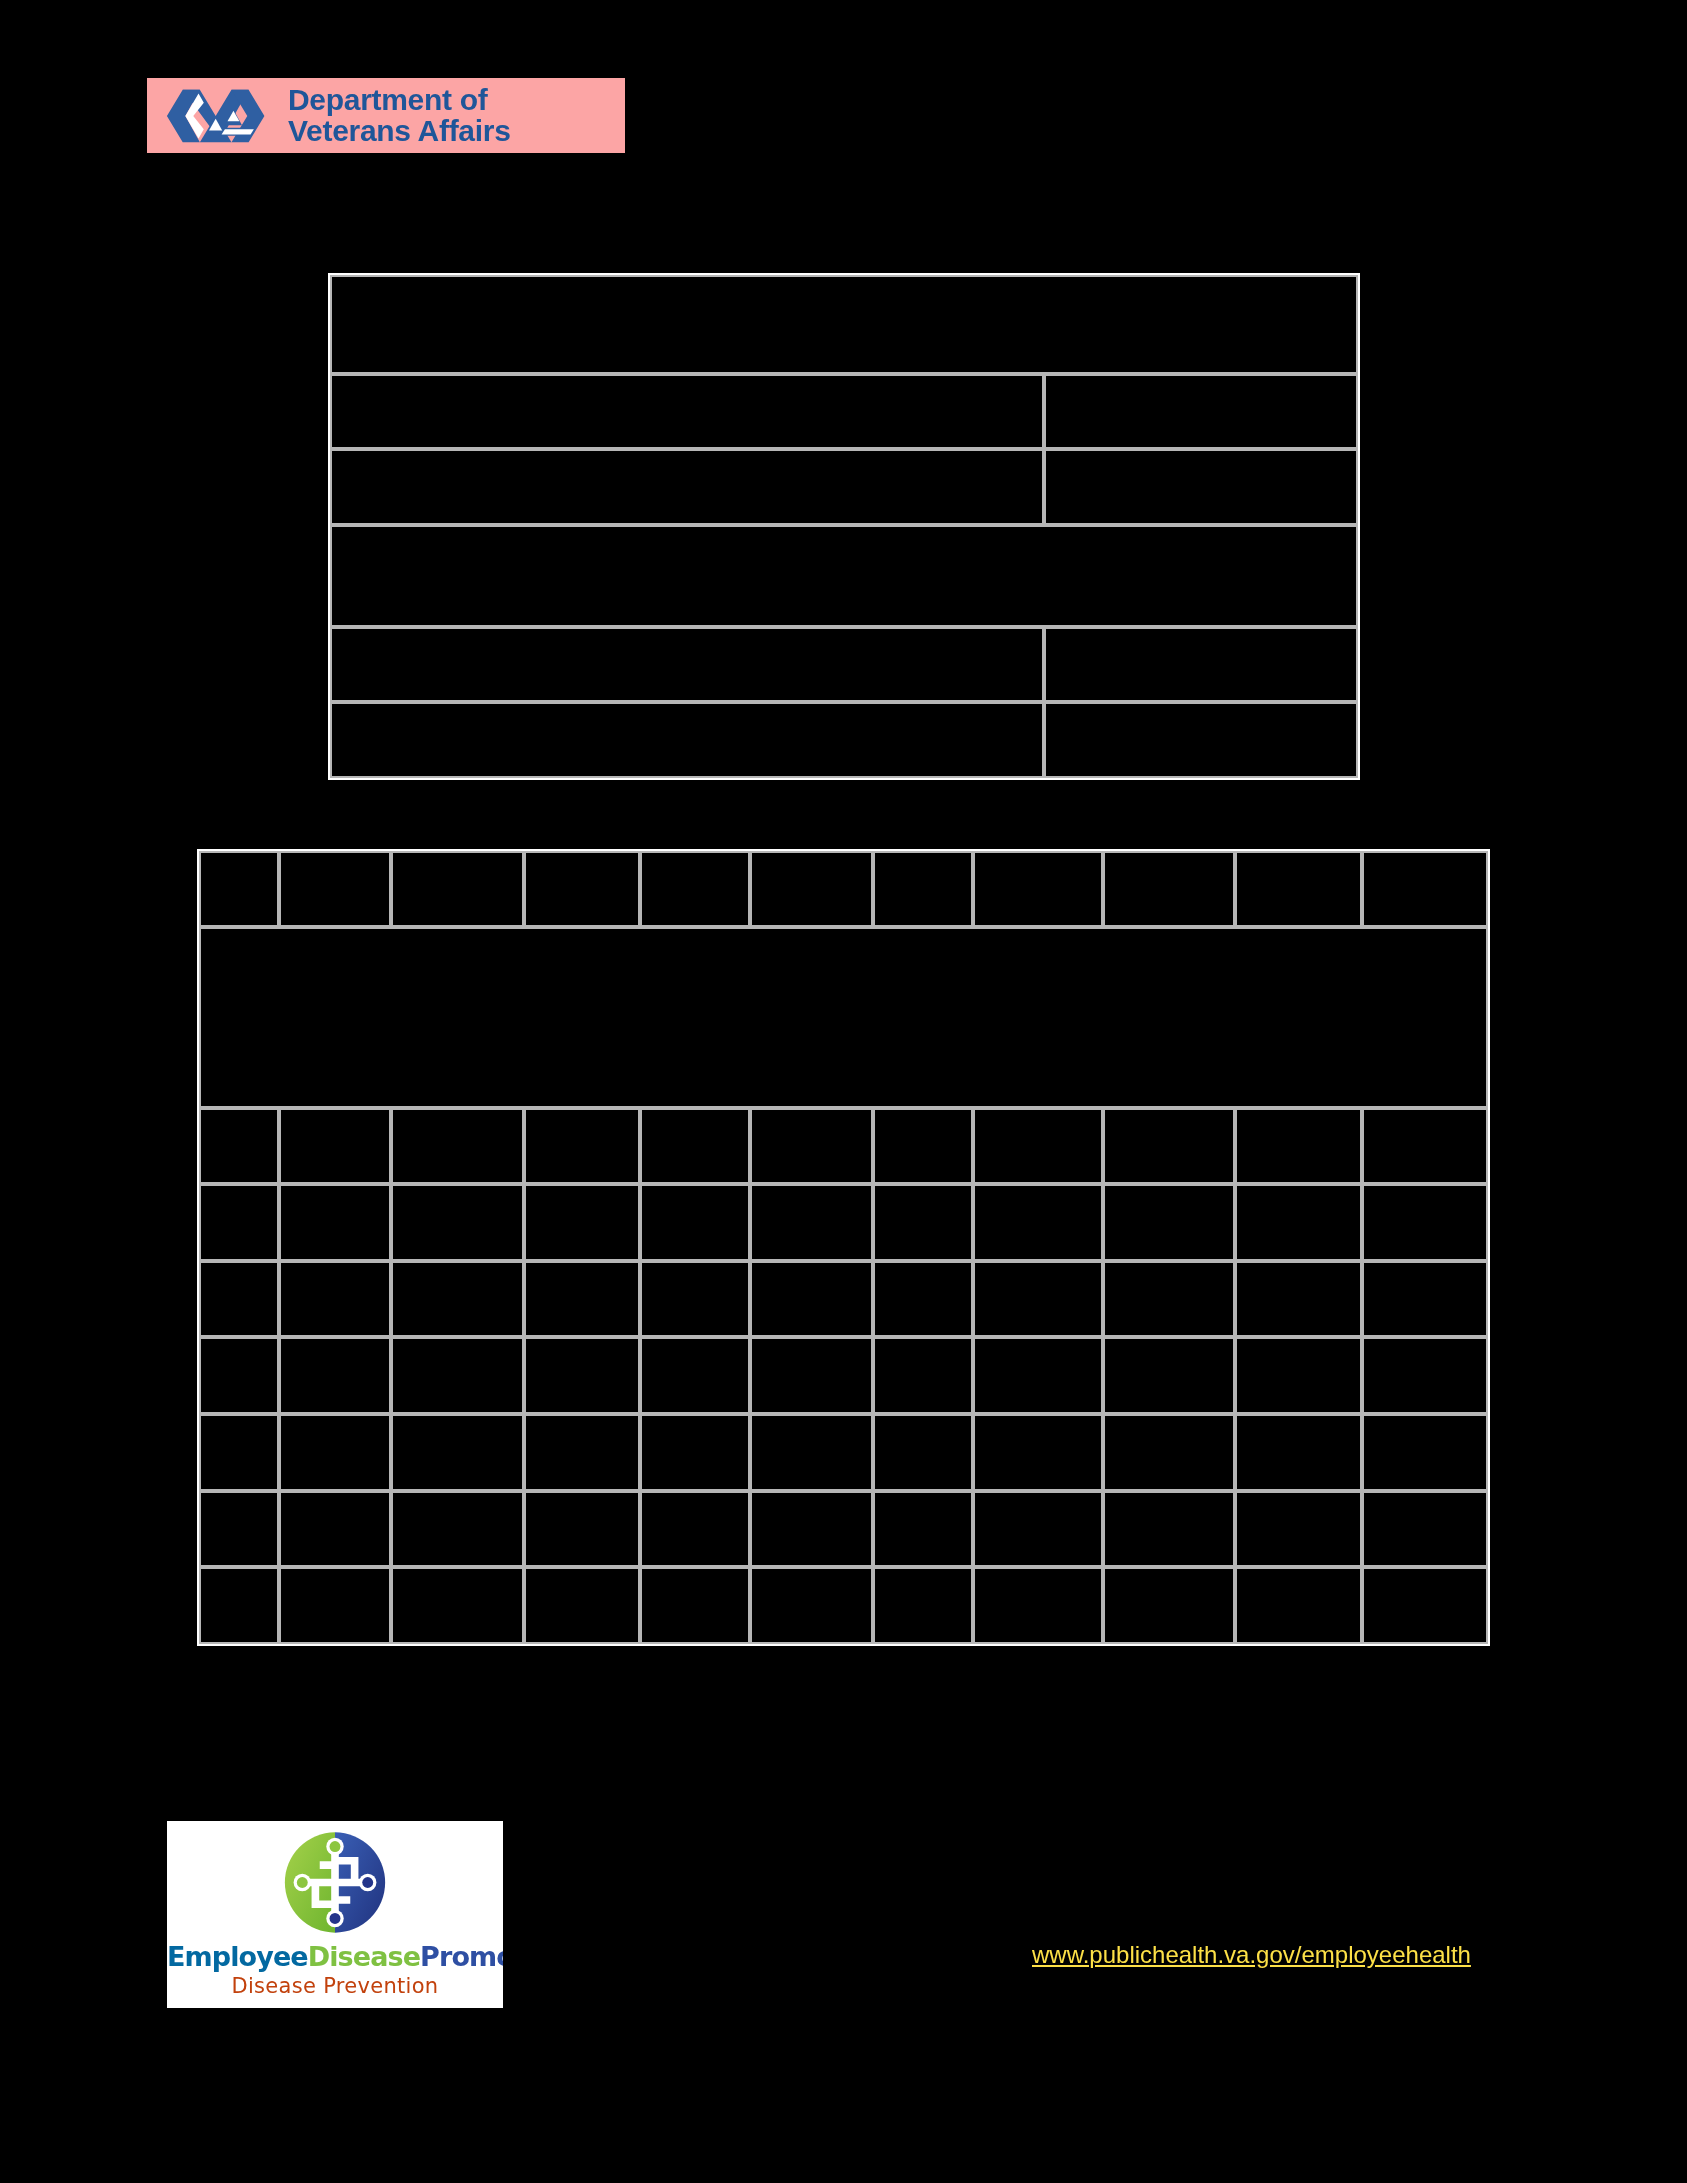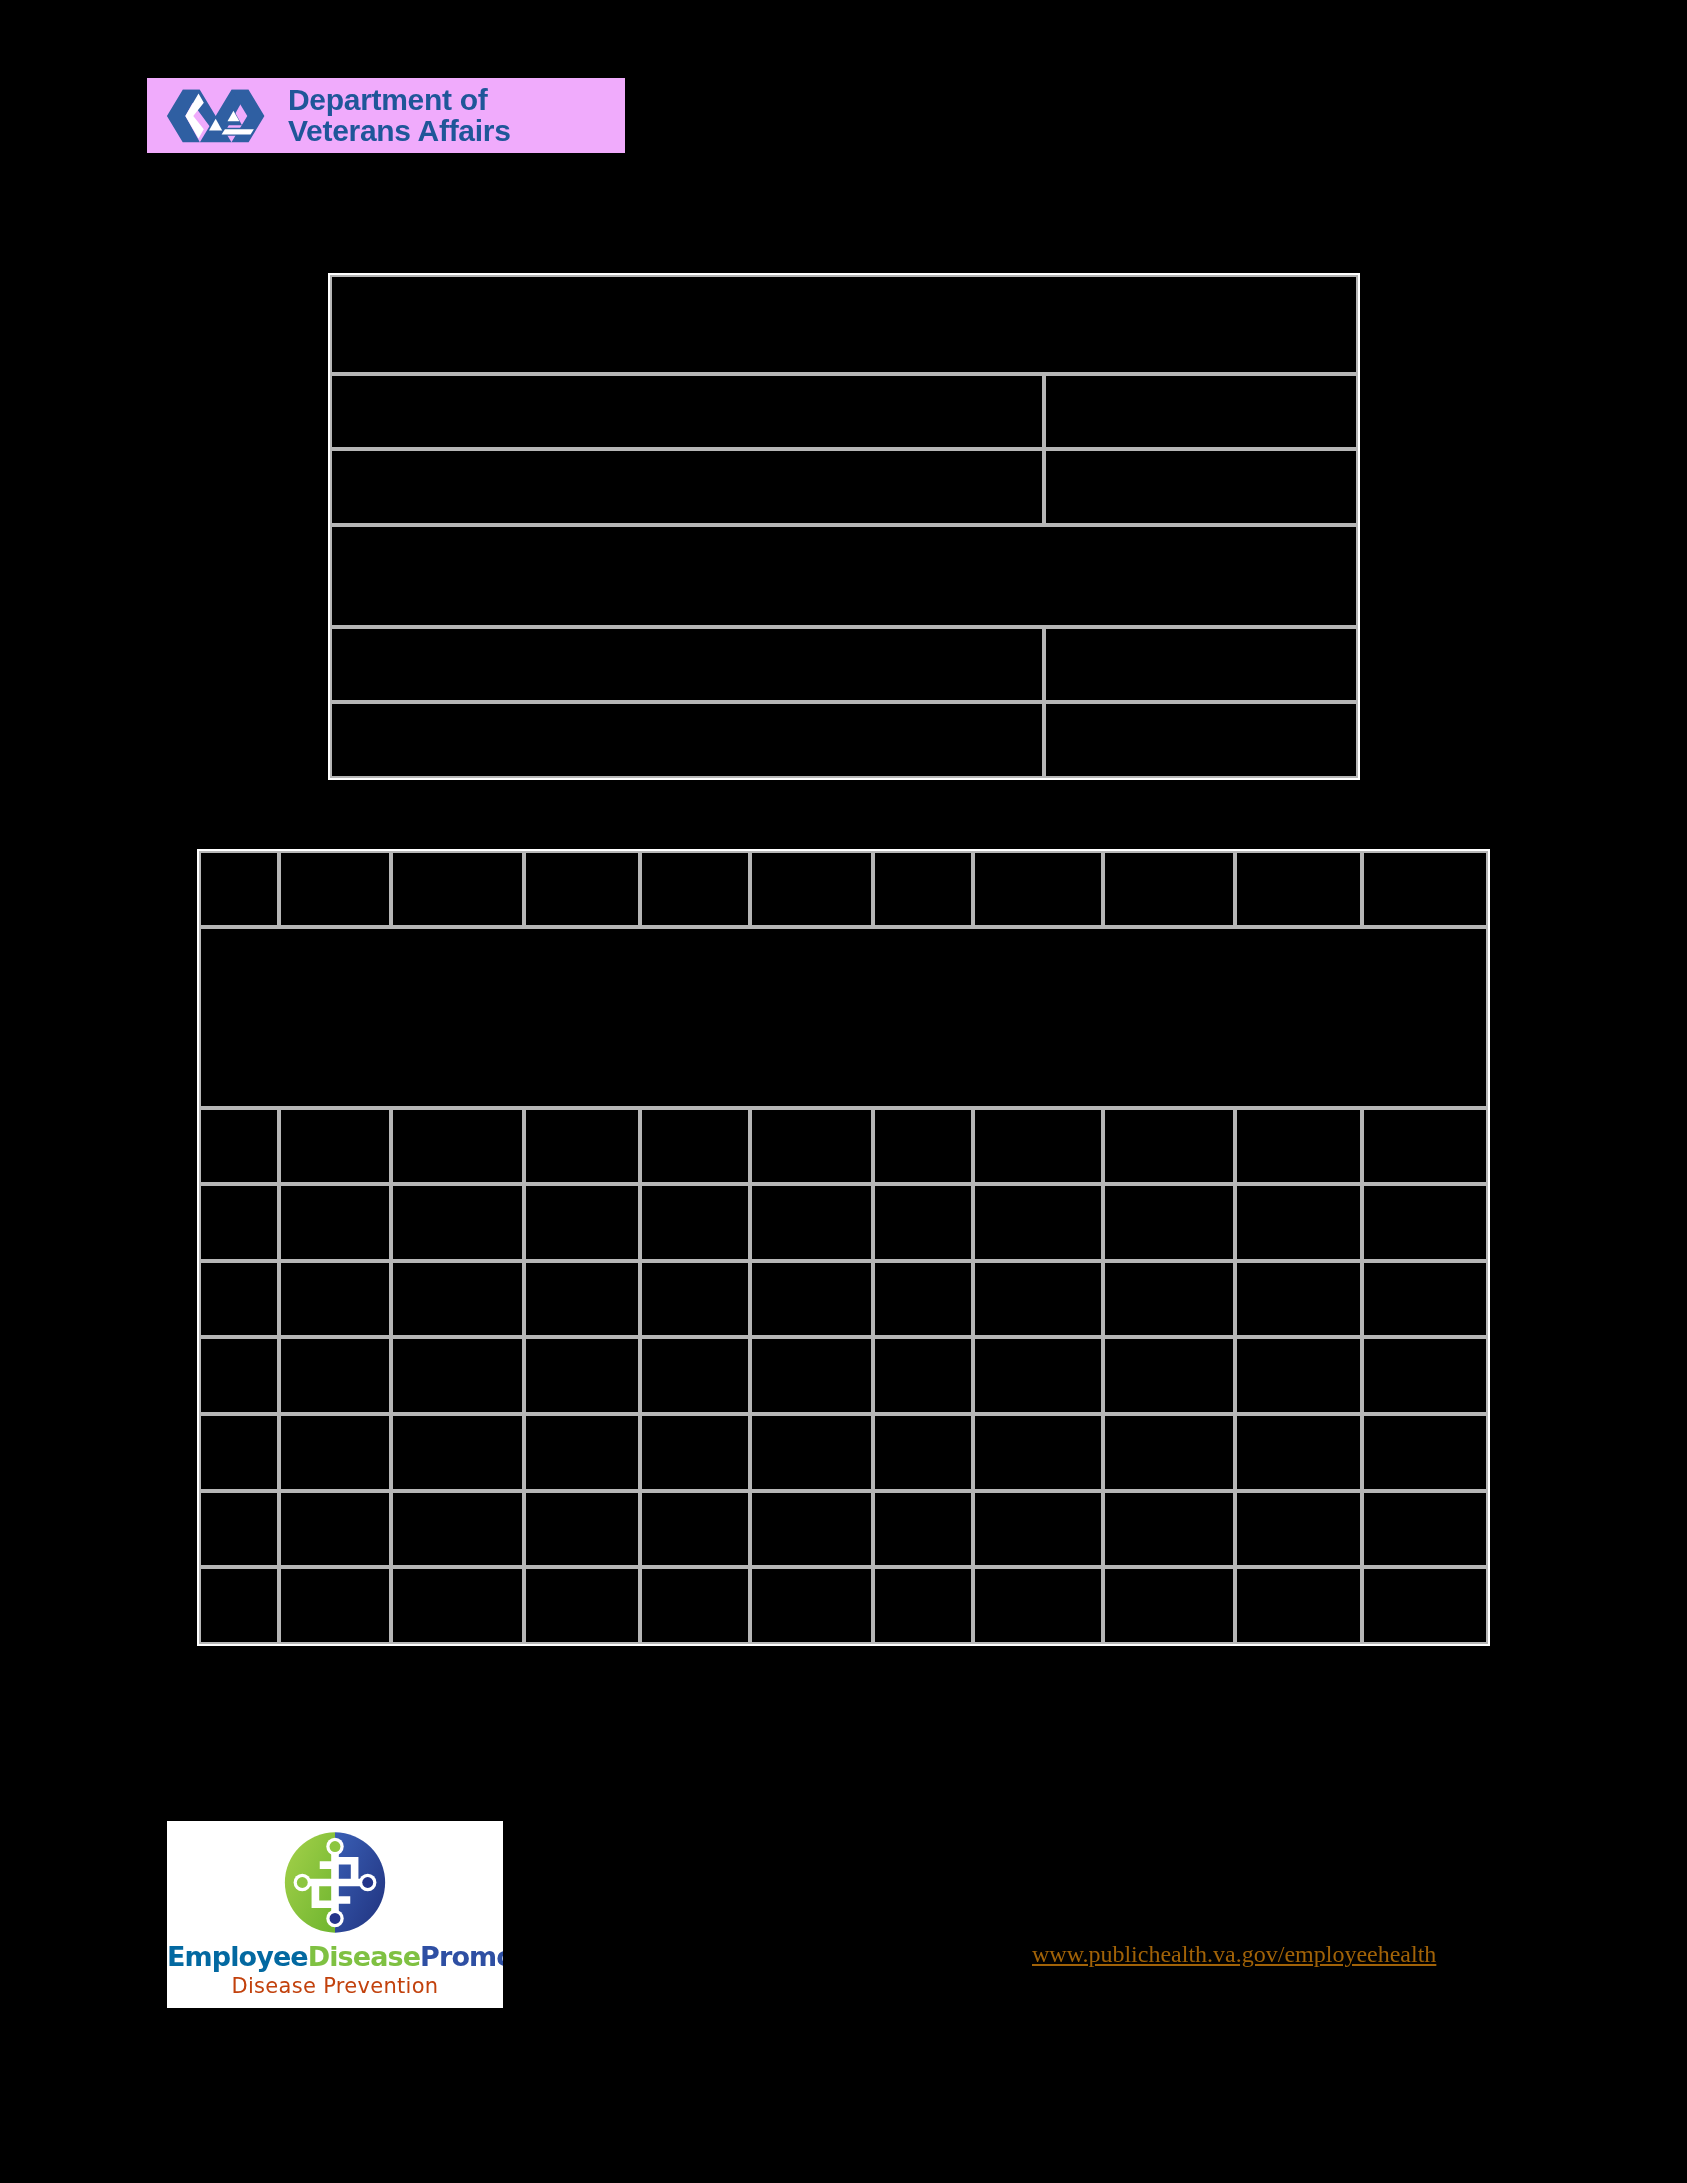--- a/index.html
+++ b/index.html
@@ -17,21 +17,21 @@
     color: #ffffff;
   }
 
   
   #va-logo-block {
     position: absolute;
     left: 147px;
     top: 78px;
     width: 478px;
     height: 75px;
-    background: #f0abfc;
+    background: #fca5a5;
     display: flex;
     align-items: center;
     padding-left: 12px;
     box-sizing: border-box;
   }
   #va-emblem {
     width: 112px;
     height: 64px;
     flex: 0 0 auto;
   }
@@ -138,23 +138,23 @@
     letter-spacing: 0.3px;
     font-family: "DejaVu Sans", sans-serif;
   }
 
   
   #footer-url {
     position: absolute;
     left: 1032px;
     top: 1941px;
     font-size: 24px;
-    color: #a16207;
+    color: #fde047;
     text-decoration: underline;
-    font-family: Liberation Serif, serif;
+    font-family: Liberation Sans, sans-serif;
     white-space: nowrap;
   }
 </style>
 </head>
 <body>
 
 <div id="va-logo-block">
   <svg id="va-emblem" viewBox="0 0 170 96" aria-hidden="true">
     <g fill="#2f5fa2">
       <path d="M12 48 L36 8 L62 8 L40 48 L62 88 L36 88 Z"></path>

